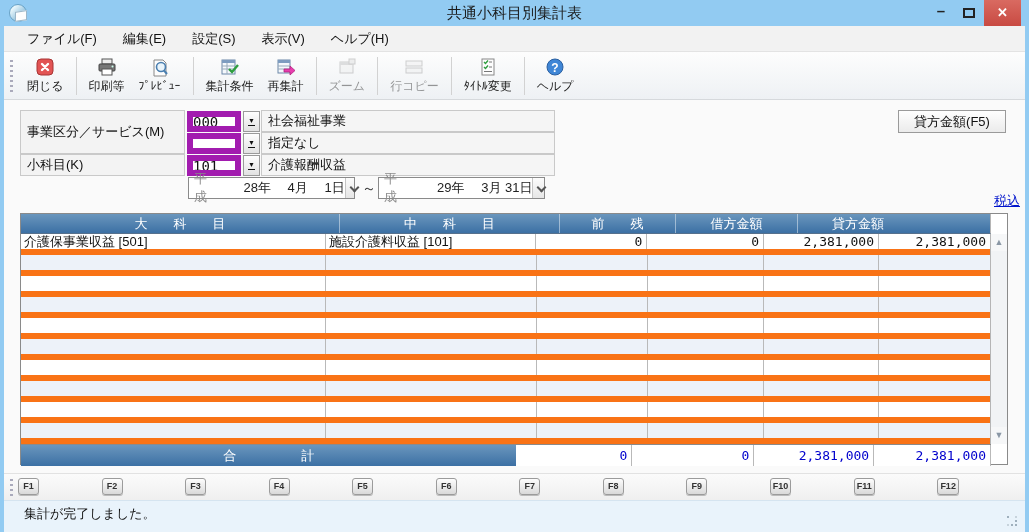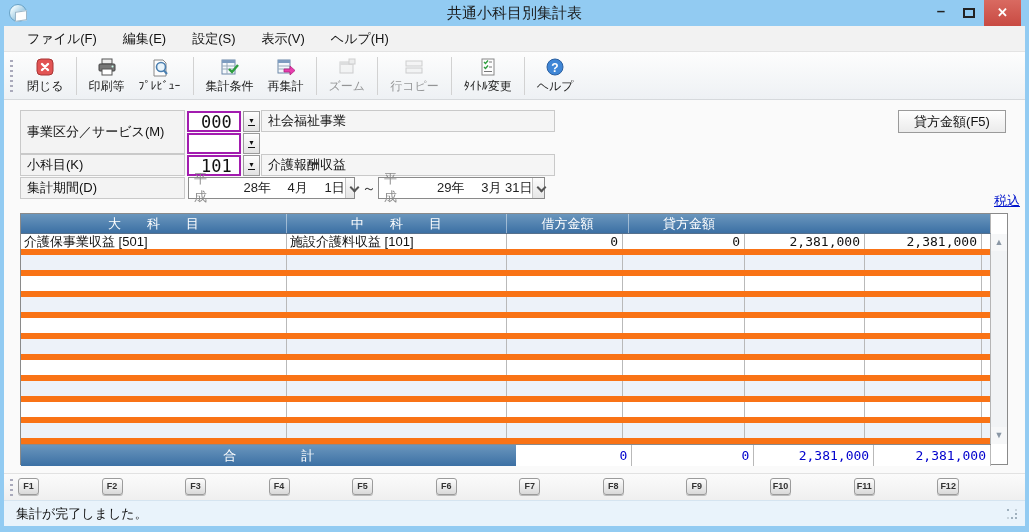--- a/index.html
+++ b/index.html
@@ -37,22 +37,22 @@
              background:repeating-linear-gradient(#aab 0 2px, transparent 2px 5px); }
   .tool-btn { display:flex; flex-direction:column; align-items:center; justify-content:center;
               padding:2px 7px; font-size:12px; color:#222; }
   .tool-btn svg { display:block; margin-bottom:1px; }
   .tool-btn.disabled { opacity:.45; filter:grayscale(1); }
   .tb-sep { width:1px; height:38px; background:#d2d2d2; margin:0 5px; }
 
   
   .fcell { position:absolute; background:#f3f3f3; border:1px solid #c9c9c9; font-size:13px;
            color:#111; display:flex; align-items:center; padding-left:6px; }
-  .finput { position:absolute; border:2px solid #a21caf; background:#fff; font-size:17px;
-            font-family:"DejaVu Sans Mono", monospace; padding-left:12px; color:#111; }
+  .finput { position:absolute; border:6px solid #a21caf; background:#fff; font-size:14px;
+            font-family:"DejaVu Sans Mono", monospace; padding-left:0; color:#111; }
   .fdrop { position:absolute; width:17px; background:linear-gradient(#fefefe,#e2e2e2);
            border:1px solid #9a9a9a; font-size:7px; color:#111; display:flex; align-items:center;
            justify-content:center; flex-direction:column; line-height:7px; }
   .fdrop i { font-style:normal; border-bottom:1px solid #111; padding-bottom:1px; }
   .combo { position:absolute; height:22px; background:#fff; border:1px solid #8a8a8a; display:flex;
            align-items:center; font-size:13px; }
   .combo .era { color:#8a8a8a; padding-left:5px; }
   .combo .cdate { color:#222; padding-left:4px; white-space:pre;margin-left:32px; }
   .combo .arrow { margin-left:auto; width:17px; height:20px; background:linear-gradient(#fcfcfc,#e6e6e6);
            border-left:1px solid #c5c5c5; position:relative; }
@@ -66,21 +66,21 @@
            text-decoration:underline;margin-left:33px; }
 
   
   .grid { position:absolute; left:20px; top:213px; width:988px; height:252px; border:1px solid #8a8a8a;
           background:#fff; font-size:13px; }
   .thead { display:flex; height:20px; width:970px; border-right:1px solid #b5b5b5;
            background:linear-gradient(#6a96bd,#3c70a4); border-bottom:1px solid #56708c; }
   .th { color:#fff; display:flex; align-items:center; justify-content:center; font-size:13px;
         border-right:1px solid rgba(255,255,255,.45); white-space:pre; }
   .th:last-child { border-right:none; }
-  .c1{width:266px;} .c2{width:220px;} .c3{width:116px;} .c4{width:122px;} .c5{width:120px;} .c6{width:117px;}
+  .c1{width:319px;} .c2{width:220px;} .c3{width:116px;} .c4{width:122px;} .c5{width:120px;} .c6{width:117px;}
   .tbody { width:970px; }
   .trow { display:flex; height:21px; border-bottom:6px solid #f97316; }
   .tbody > .trow:nth-child(even) { background:#edf2f9; }
   .td { border-right:1px solid #b9b9b9; display:flex; align-items:center; overflow:hidden; white-space:pre; }
   .td.name { padding-left:3px; color:#111; }
   .td.num { justify-content:flex-end; padding-right:4px; font-family:"DejaVu Sans Mono", monospace; color:#111; }
   .ttotal { display:flex; height:22px; width:970px; border-top:1px solid #8a8a8a; background:#fff; }
   .ttotal .label { width:496px; background:linear-gradient(#6a96bd,#3c70a4); color:#fff;
            display:flex; align-items:center; justify-content:center; white-space:pre; font-size:13px; }
   .ttotal .td.num { color:#0000cd; border-right:1px solid #b9b9b9; }
@@ -94,22 +94,22 @@
   .fnbar { position:absolute; left:4px; right:4px; top:473px; height:27px;
            background:linear-gradient(#fbfbfb,#efefef); border-top:1px solid #e2e2e2; }
   .fn-grip { position:absolute; left:6px; top:5px; width:3px; height:17px;
            background:repeating-linear-gradient(#aab 0 2px, transparent 2px 5px); }
   .fnkeys { position:absolute; left:14px; right:66px; top:4px; display:flex; justify-content:space-between; }
   .fnkey { min-width:21px; height:17px; padding:0 2px; background:linear-gradient(#fdfdfd,#d9d9d9);
            border:1px solid #9b9b9b; border-radius:3px; font-size:9px; font-weight:bold; color:#333;
            text-align:center; line-height:15px; box-shadow:0 1px 0 #bbb; }
 
   
-  .statusbar { position:absolute; left:4px; right:4px; top:500px; height:26px; background:#e9f3fb;
-           border-top:1px solid #d5e4f0; font-size:13px; color:#111; line-height:25px; padding-left:12px; }
+  .statusbar { position:absolute; left:4px; right:4px; top:500px; height:33px; background:#e9f3fb;
+           border-top:1px solid #d5e4f0; font-size:13px; color:#111; line-height:25px; padding-left:20px; }
   .resize-grip { position:absolute; right:6px; bottom:5px; width:12px; height:12px; }
   .resize-grip::before { content:""; position:absolute; width:2px; height:2px; background:#9fb0bd;
            box-shadow: 8px 8px #9fb0bd, 4px 8px #9fb0bd, 8px 4px #9fb0bd, 0 8px #c7d3dc, 8px 0 #c7d3dc; }
 </style>
 </head>
 <body>
 
 <div id="window">
 
   <div class="titlebar">
@@ -243,48 +243,49 @@
   <input class="finput" style="left: 187px; top: 111px; width: 54px; height: 21px;" value="000">
   <div class="fdrop" style="left:243px; top:111px; height:21px;">
       <i>▼</i>
     </div>
   <div class="fcell" style="left:261px; top:110px; width:294px; height:22px; background:#f5f5f5;">社会福祉事業</div>
 
   <input class="finput" style="left: 187px; top: 133px; width: 54px; height: 21px;" value="">
   <div class="fdrop" style="left:243px; top:133px; height:21px;">
       <i>▼</i>
     </div>
+  <div class="fcell" style="left:261px; top:132px; width:294px; height:22px; background:#f5f5f5;">指定なし</div>
 
   <div class="fcell" style="left:20px; top:154px; width:165px; height:22px;">小科目(K)</div>
   <input class="finput" style="left: 187px; top: 155px; width: 54px; height: 21px;" value="101">
   <div class="fdrop" style="left:243px; top:155px; height:21px;">
       <i>▼</i>
     </div>
   <div class="fcell" style="left:261px; top:154px; width:294px; height:22px; background:#f5f5f5;">介護報酬収益</div>
 
-  <div class="fcell" style="left:20px; top:177px; width:165px; height:22px;">集計期間(D)</div>
   <div class="combo" style="left:188px; top:177px; width:167px;">
     <span class="era">平成</span>
     <span class="cdate">28年　 4月　 1日</span>
     <span class="arrow"></span>
   </div>
   <div class="tilde" style="left:362px; top:180px;">～</div>
   <div class="combo" style="left:378px; top:177px; width:167px;">
     <span class="era">平成</span>
     <span class="cdate">29年　 3月 31日</span>
     <span class="arrow"></span>
   </div>
 
   <div class="start-btn">貸方金額(F5)</div>
   <a class="tax-link">税込</a>
 
   <div class="grid">
     <div class="thead">
       <div class="th c1">大　　科　　目</div>
       <div class="th c2">中　　科　　目</div>
+      <div class="th c3">前　　残</div>
       <div class="th c4">借方金額</div>
       <div class="th c5">貸方金額</div>
     </div>
     <div class="tbody">
       <div class="trow">
         <div class="td name c1">介護保事業収益 [501]</div>
         <div class="td name c2">施設介護料収益 [101]</div>
         <div class="td num c3">0</div>
         <div class="td num c4">0</div>
         <div class="td num c5">2,381,000</div>

